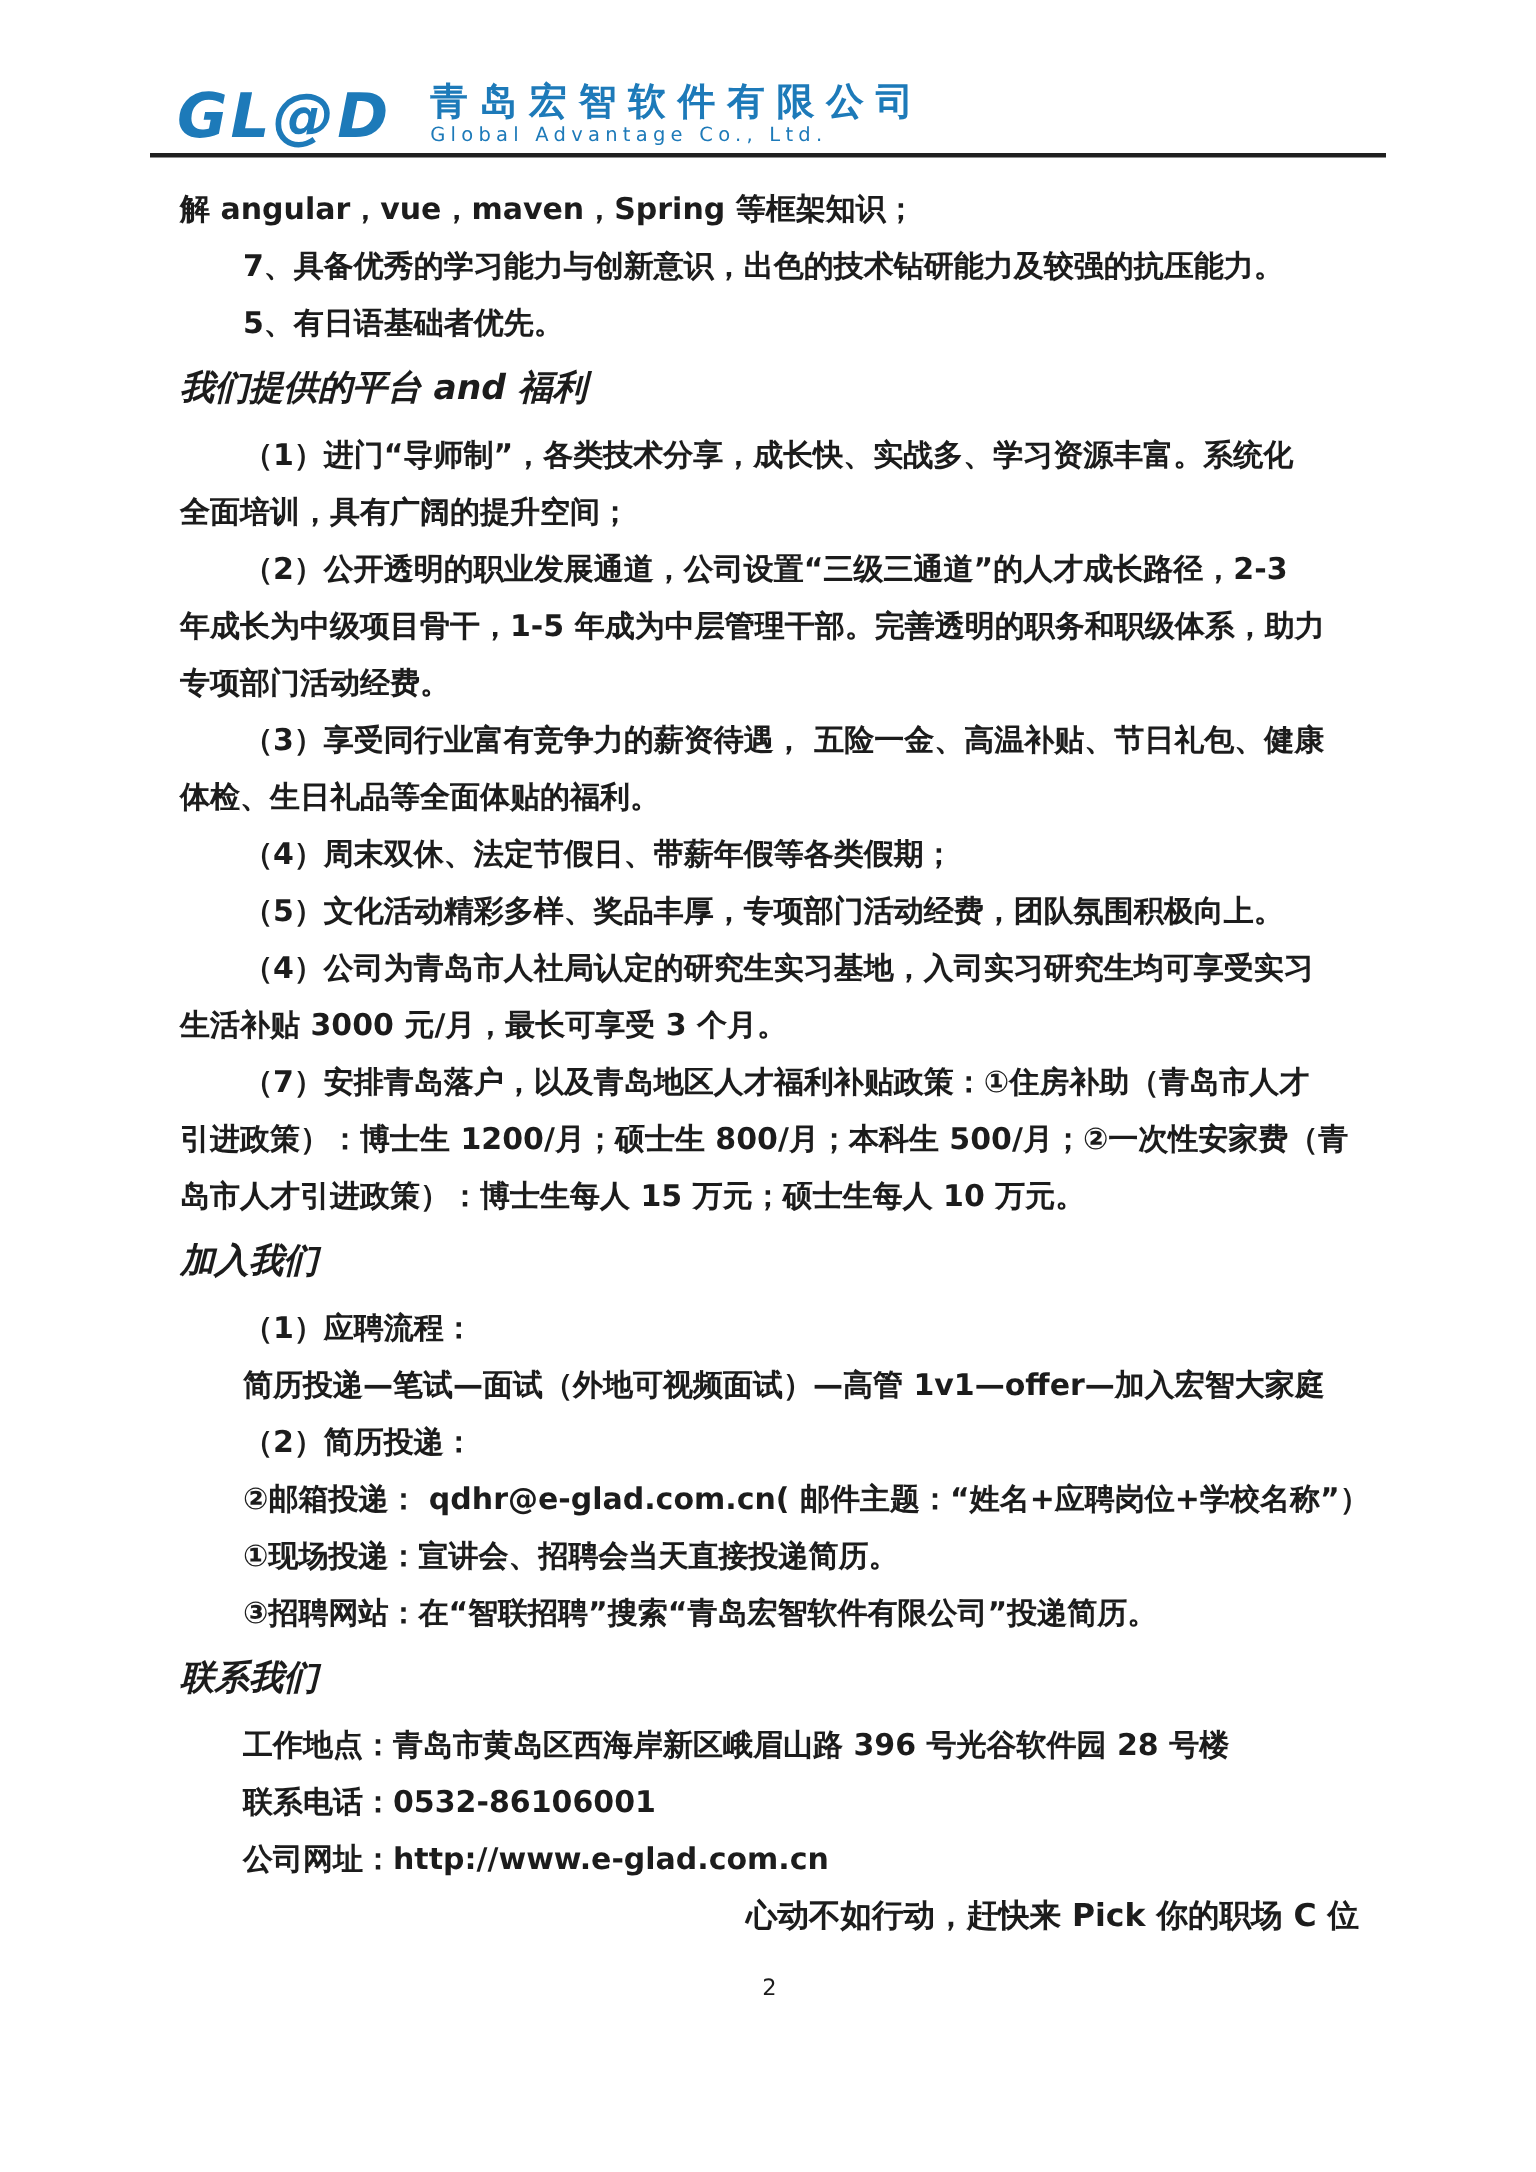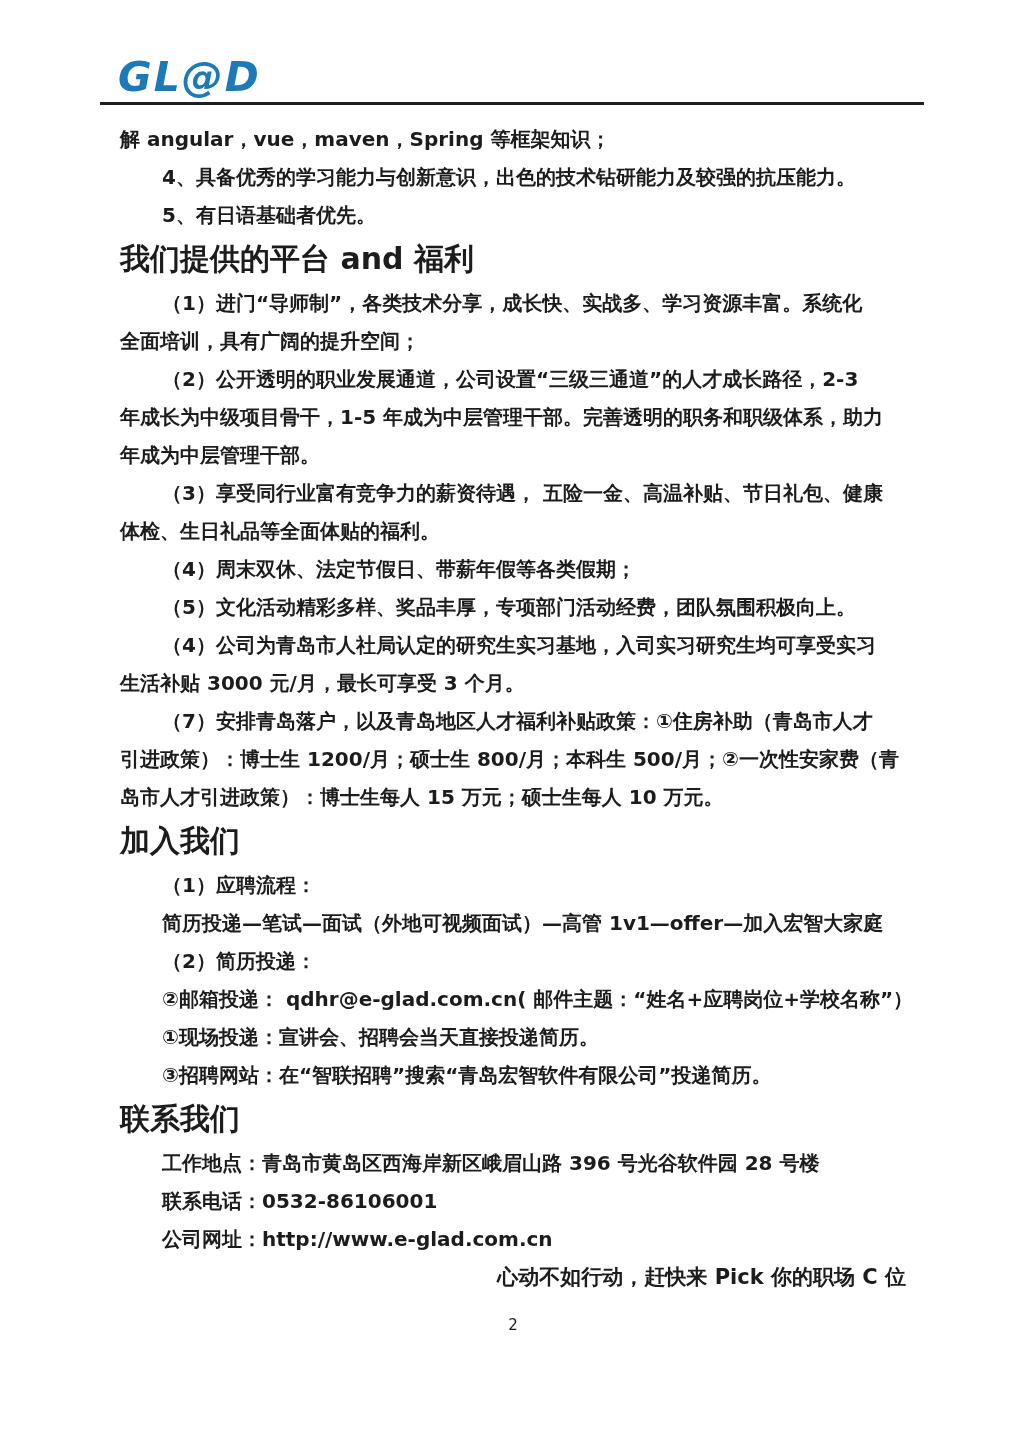--- a/index.html
+++ b/index.html
@@ -32,51 +32,55 @@
   }
   .header-rule { height: 3px; background: #1f1f1f; margin-top: 2px; }
 
   
   .main {
     position: absolute; top: 120px; left: 120px; width: 786px;
     font-size: 20px; line-height: 38px;
   }
   .line { white-space: nowrap; font-weight: bold; }
   .indent { padding-left: 42px; }
-  .heading { font-size: 30px; font-weight: bold; line-height: 50px; }
+  .heading { font-size: 23px; font-weight: bold; line-height: 50px; font-style: italic; }
 
   
   .closing {
     text-align: right;
     font-weight: bold; font-size: 21px; line-height: 38px;
   }
   .pagenum { margin-top: 10px; text-align: center; font-size: 15px; color: #1c1c1c; }
 </style>
 </head>
 <body>
 
 <div class="page">
 
   <div class="header">
     <div class="logo-row">
       <span class="logo">GL@D</span>
+      <div class="company-block">
+        <div class="company-cn">青岛宏智软件有限公司</div>
+        <div class="company-en">Global Advantage Co., Ltd.</div>
+      </div>
     </div>
     <div class="header-rule"></div>
   </div>
 
   <div class="main">
     <div class="line">解 angular，vue，maven，Spring 等框架知识；</div>
-    <div class="line indent">4、具备优秀的学习能力与创新意识，出色的技术钻研能力及较强的抗压能力。</div>
+    <div class="line indent">7、具备优秀的学习能力与创新意识，出色的技术钻研能力及较强的抗压能力。</div>
     <div class="line indent">5、有日语基础者优先。</div>
     <h2 class="line heading">我们提供的平台 and 福利</h2>
     <div class="line indent">（1）进门“导师制”，各类技术分享，成长快、实战多、学习资源丰富。系统化</div>
     <div class="line">全面培训，具有广阔的提升空间；</div>
     <div class="line indent">（2）公开透明的职业发展通道，公司设置“三级三通道”的人才成长路径，2-3</div>
     <div class="line">年成长为中级项目骨干，1-5 年成为中层管理干部。完善透明的职务和职级体系，助力</div>
-    <div class="line">年成为中层管理干部。</div>
+    <div class="line">专项部门活动经费。</div>
     <div class="line indent">（3）享受同行业富有竞争力的薪资待遇，  五险一金、高温补贴、节日礼包、健康</div>
     <div class="line">体检、生日礼品等全面体贴的福利。</div>
     <div class="line indent">（4）周末双休、法定节假日、带薪年假等各类假期；</div>
     <div class="line indent">（5）文化活动精彩多样、奖品丰厚，专项部门活动经费，团队氛围积极向上。</div>
     <div class="line indent">（4）公司为青岛市人社局认定的研究生实习基地，入司实习研究生均可享受实习</div>
     <div class="line">生活补贴 3000 元/月，最长可享受 3 个月。</div>
     <div class="line indent">（7）安排青岛落户，以及青岛地区人才福利补贴政策：①住房补助（青岛市人才</div>
     <div class="line">引进政策）：博士生 1200/月；硕士生 800/月；本科生 500/月；②一次性安家费（青</div>
     <div class="line">岛市人才引进政策）：博士生每人 15 万元；硕士生每人 10 万元。</div>
     <h2 class="line heading">加入我们</h2>

